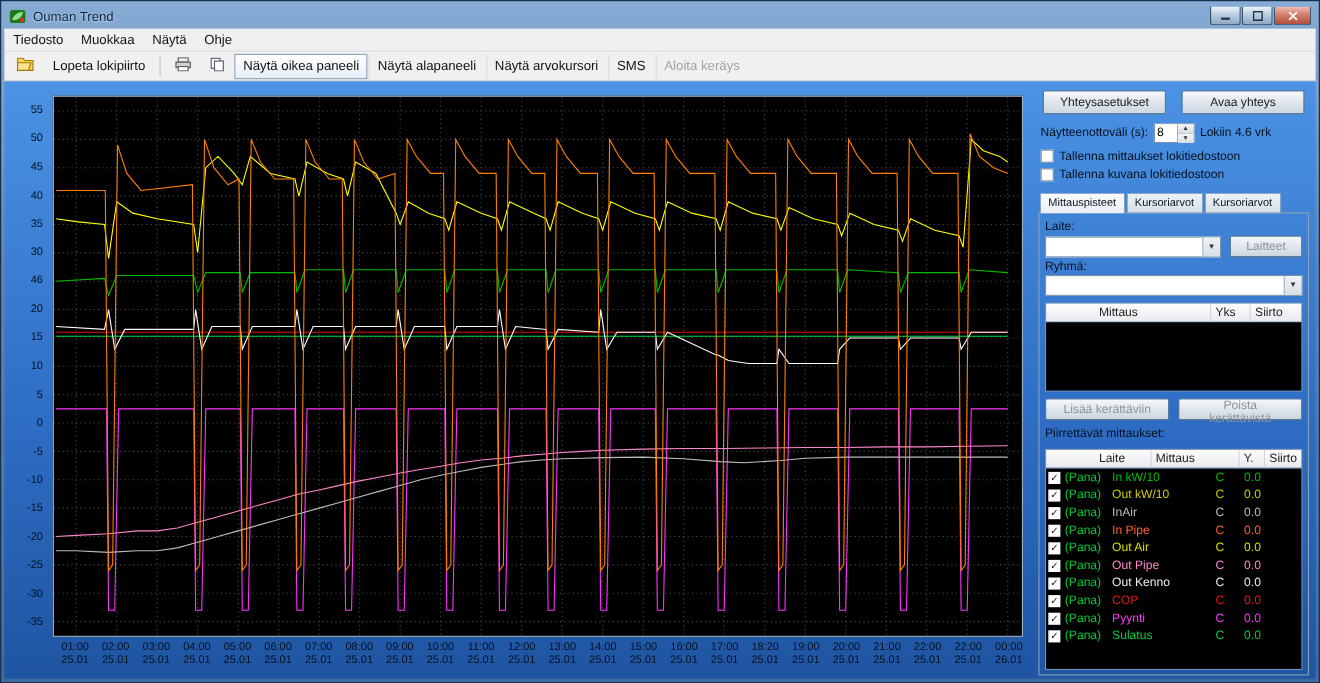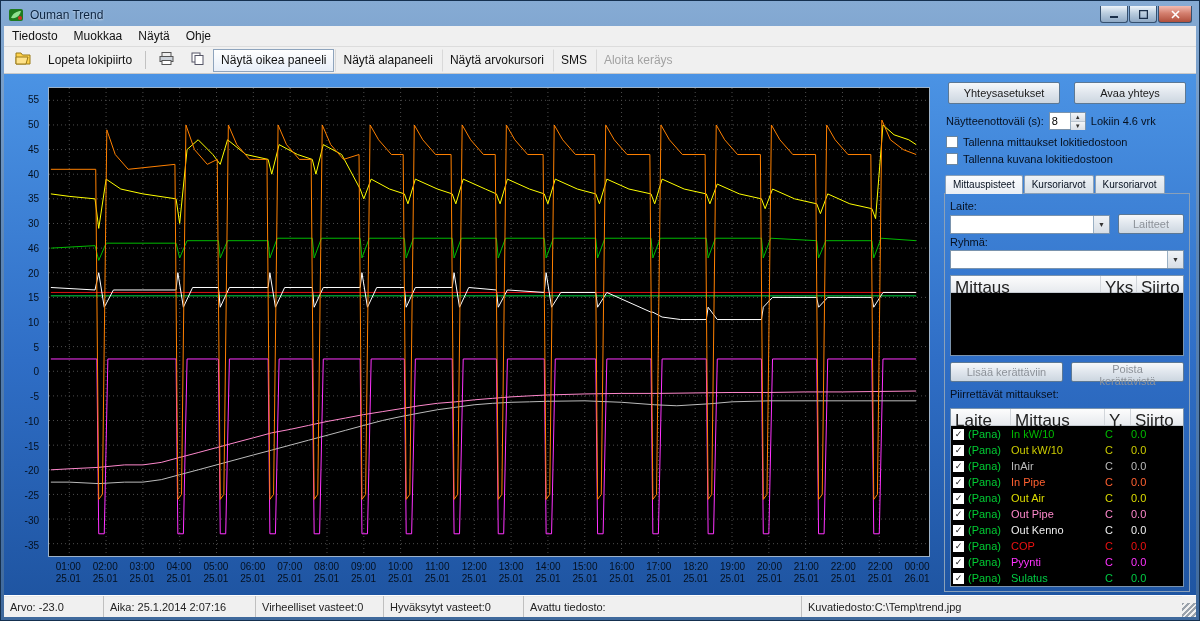--- a/index.html
+++ b/index.html
@@ -85,21 +85,21 @@
            align-items:center; justify-content:flex-end; }
   .combo .arrow { width:16px; height:100%; border-left:1px solid #9ab0c4; display:flex;
                   align-items:center; justify-content:center; font-size:7px; color:#333;
                   background:linear-gradient(#f0f3f6,#d7dee6); }
   .device-row { display:flex; gap:8px; align-items:center; }
   .device-row .combo { flex:1; }
   .device-row .btn { width:66px; height:20px; }
 
   .listview { border:1px solid #7a93ad; display:flex; flex-direction:column; margin-top:6px; }
   .lv-head { display:flex; background:linear-gradient(#fdfdfd,#e7eaee); border-bottom:1px solid #c5cad1;
-             height:17px; font-size:17px; color:#222; flex:0 0 auto; }
+             height:17px; font-size:11px; color:#222; flex:0 0 auto;padding-left:44px; }
   .lv-head span { padding:2px 4px 0; border-right:1px solid #d2d6db; }
   .lv-body { background:#000; }
   .lv-body.empty { height:62px; }
   .m0 { flex:1; } .m1 { width:36px; } .m2 { width:46px; border-right:none!important; }
 
   .btns2 { display:flex; gap:8px; margin:6px 0 4px; }
   .btns2 .btn { flex:1; height:20px; padding:0 12px; }
 
   .plotted { flex:1; min-height:0; }
   .plotted .lv-body { flex:1; overflow:hidden; }
@@ -527,22 +527,13 @@
                 <span class="c1" style="color: rgb(0, 204, 68);">Sulatus</span>
                 <span class="c2" style="color: rgb(0, 204, 68);">C</span>
                 <span class="c3" style="color: rgb(0, 204, 68);">0.0</span>
               </div>
             </div>
         </div>
       </div>
     </div>
   </div>
 
-  <div class="statusbar">
-    <span class="sb-seg sb0">Arvo: -23.0</span>
-    <span class="sb-seg sb1">Aika: 25.1.2014 2:07:16</span>
-    <span class="sb-seg sb2">Virheelliset vasteet:0</span>
-    <span class="sb-seg sb3">Hyväksytyt vasteet:0</span>
-    <span class="sb-seg sb4">Avattu tiedosto:</span>
-    <span class="sb-seg sb5">Kuvatiedosto:C:\Temp\trend.jpg</span>
-    <span class="grip"></span>
-  </div>
 </div>
 
 </body></html>

